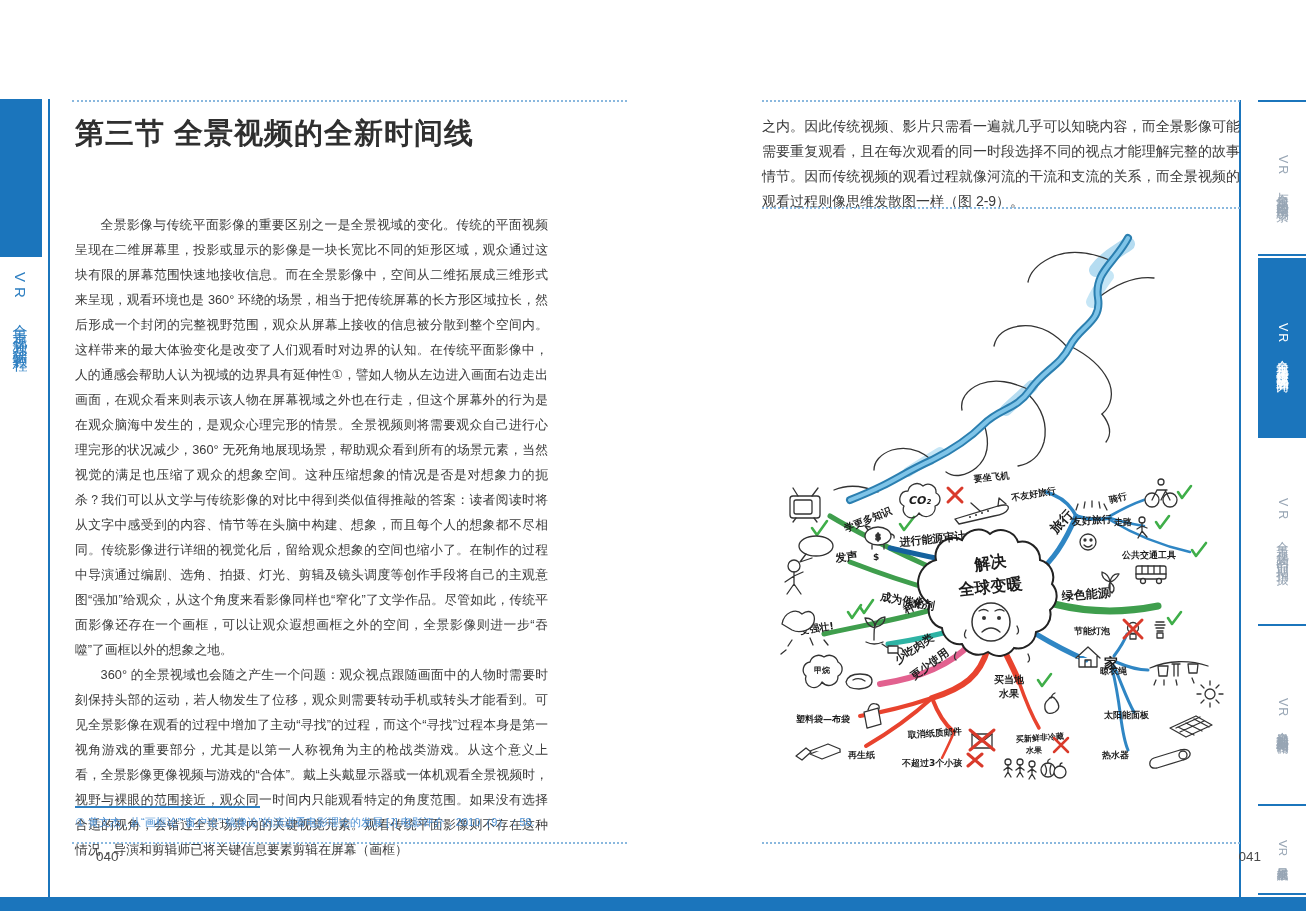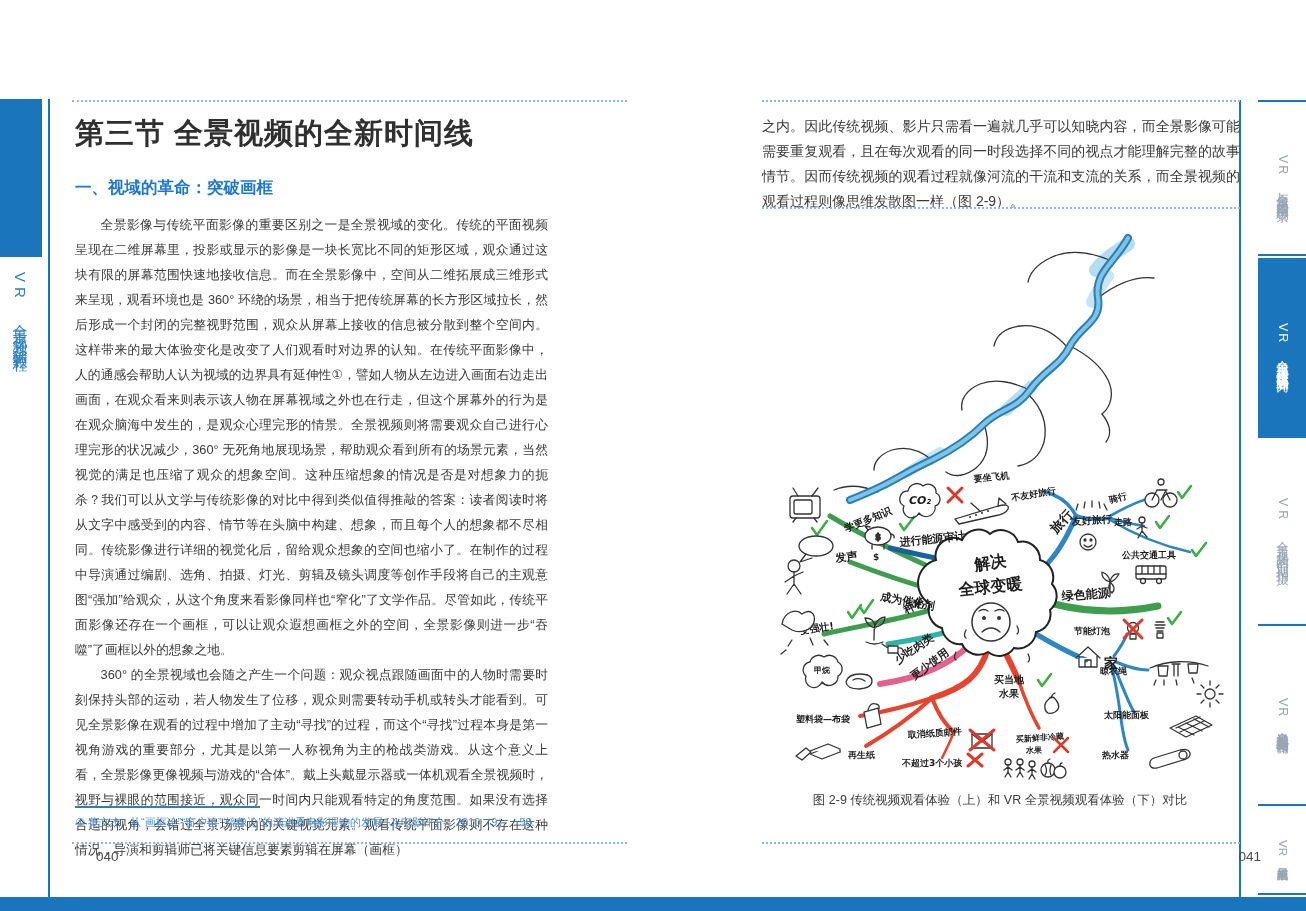--- a/index.html
+++ b/index.html
@@ -61,21 +61,20 @@
   <div class="side-tab active" style="top:258px;height:180px">VR 全景视频与传统视频的异同</div>
   <div class="side-tab" style="top:444px;height:176px;letter-spacing:4px">VR 全景视频的前期拍摄</div>
   <div class="tab-sep" style="top:624px"></div>
   <div class="side-tab" style="top:630px;height:170px;letter-spacing:1px">VR 全景视频后期剪辑与制作</div>
   <div class="tab-sep" style="top:804px"></div>
   <div class="side-tab" style="top:808px;height:84px;font-size:11.5px;letter-spacing:0">VR 全景视频展示</div>
   <div class="tab-sep" style="top:893px"></div>
 
   <div class="dotted" style="left:72px;top:100px;width:555px"></div>
   <div class="section-title">第三节 全景视频的全新时间线</div>
-  <div class="subsection-title">一、视域的革命：突破画框</div>
   <div class="body-text">
     <p>全景影像与传统平面影像的重要区别之一是全景视域的变化。传统的平面视频呈现在二维屏幕里，投影或显示的影像是一块长宽比不同的矩形区域，观众通过这块有限的屏幕范围快速地接收信息。而在全景影像中，空间从二维拓展成三维形式来呈现，观看环境也是 360° 环绕的场景，相当于把传统屏幕的长方形区域拉长，然后形成一个封闭的完整视野范围，观众从屏幕上接收的信息被分散到整个空间内。这样带来的最大体验变化是改变了人们观看时对边界的认知。在传统平面影像中，人的通感会帮助人认为视域的边界具有延伸性①，譬如人物从左边进入画面右边走出画面，在观众看来则表示该人物在屏幕视域之外也在行走，但这个屏幕外的行为是在观众脑海中发生的，是观众心理完形的情景。全景视频则将需要观众自己进行心理完形的状况减少，360° 无死角地展现场景，帮助观众看到所有的场景元素，当然视觉的满足也压缩了观众的想象空间。这种压缩想象的情况是否是对想象力的扼杀？我们可以从文学与传统影像的对比中得到类似值得推敲的答案：读者阅读时将从文字中感受到的内容、情节等在头脑中构建、想象，而且每个人的想象都不尽相同。传统影像进行详细的视觉化后，留给观众想象的空间也缩小了。在制作的过程中导演通过编剧、选角、拍摄、灯光、剪辑及镜头调度等创作手段将自己的主观意图“强加”给观众，从这个角度来看影像同样也“窄化”了文学作品。尽管如此，传统平面影像还存在一个画框，可以让观众遐想画框之外的空间，全景影像则进一步“吞噬”了画框以外的想象之地。</p>
     <p>360° 的全景视域也会随之产生一个问题：观众视点跟随画面中的人物时需要时刻保持头部的运动，若人物发生了位移，观众则需要转动手机或转头才能看到。可见全景影像在观看的过程中增加了主动“寻找”的过程，而这个“寻找”过程本身是第一视角游戏的重要部分，尤其是以第一人称视角为主的枪战类游戏。从这个意义上看，全景影像更像视频与游戏的“合体”。戴上头戴显示器或一体机观看全景视频时，视野与裸眼的范围接近，观众同一时间内只能观看特定的角度范围。如果没有选择合适的视角，会错过全景场景内的关键视觉元素。观看传统平面影像则不存在这种情况，导演和剪辑师已将关键信息要素剪辑在屏幕（画框）</p>
   </div>
   <div class="footnote-rule"></div>
   <div class="footnote">① 黄文杰 . 从“画框论”“窗户论”“镜像论”的演进看电影理论的发展 [J] 电影评介，2010（9）：58.</div>
   <div class="dotted" style="left:72px;top:842px;width:555px"></div>
   <div class="page-num left">040</div>
 
   <div class="dotted" style="left:762px;top:100px;width:478px"></div>
@@ -340,17 +339,16 @@
         <path d="M 296 528 l 14 14 M 310 528 l -14 14" stroke-width="2.5"></path>
       </g>
       <g class="sketch">
         <circle cx="290" cy="560" r="7" fill="#fff"></circle>
           <circle cx="302" cy="562" r="6" fill="#fff"></circle>
         <path d="M 290 553 q -1 -3 2 -4 M 302 556 q 0 -3 2 -3 M 287 555 q 3 6 0 10 M 293 555 q -2 6 0 10"></path>
       </g>
     </g>
   </svg>
 
-  <div class="figure-caption">图 2-9 传统视频观看体验（上）和 VR 全景视频观看体验（下）对比</div>
   <div class="dotted" style="left:762px;top:842px;width:478px"></div>
   <div class="page-num right">041</div>
 
 </div>
 
 </body></html>

